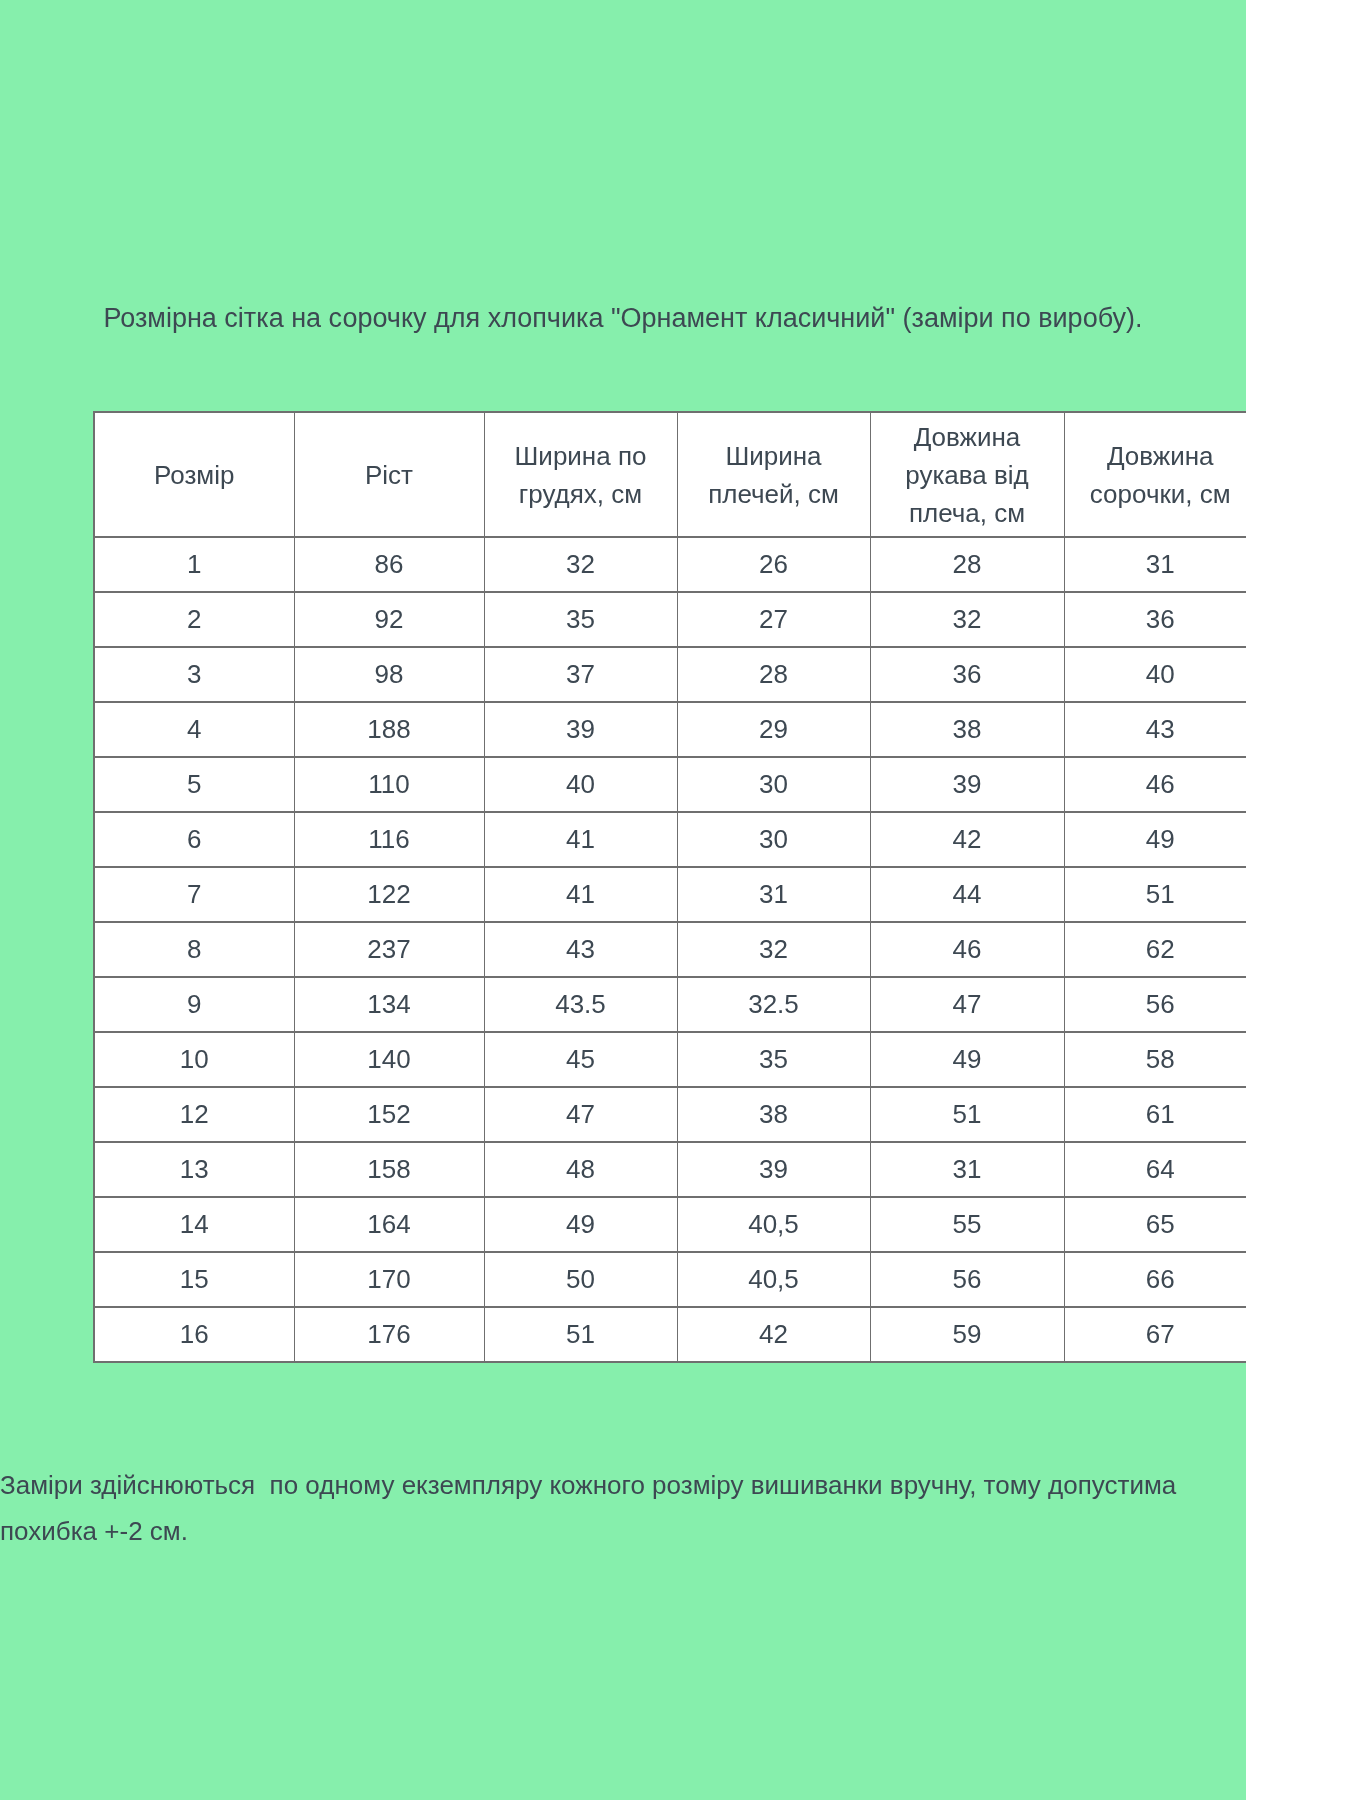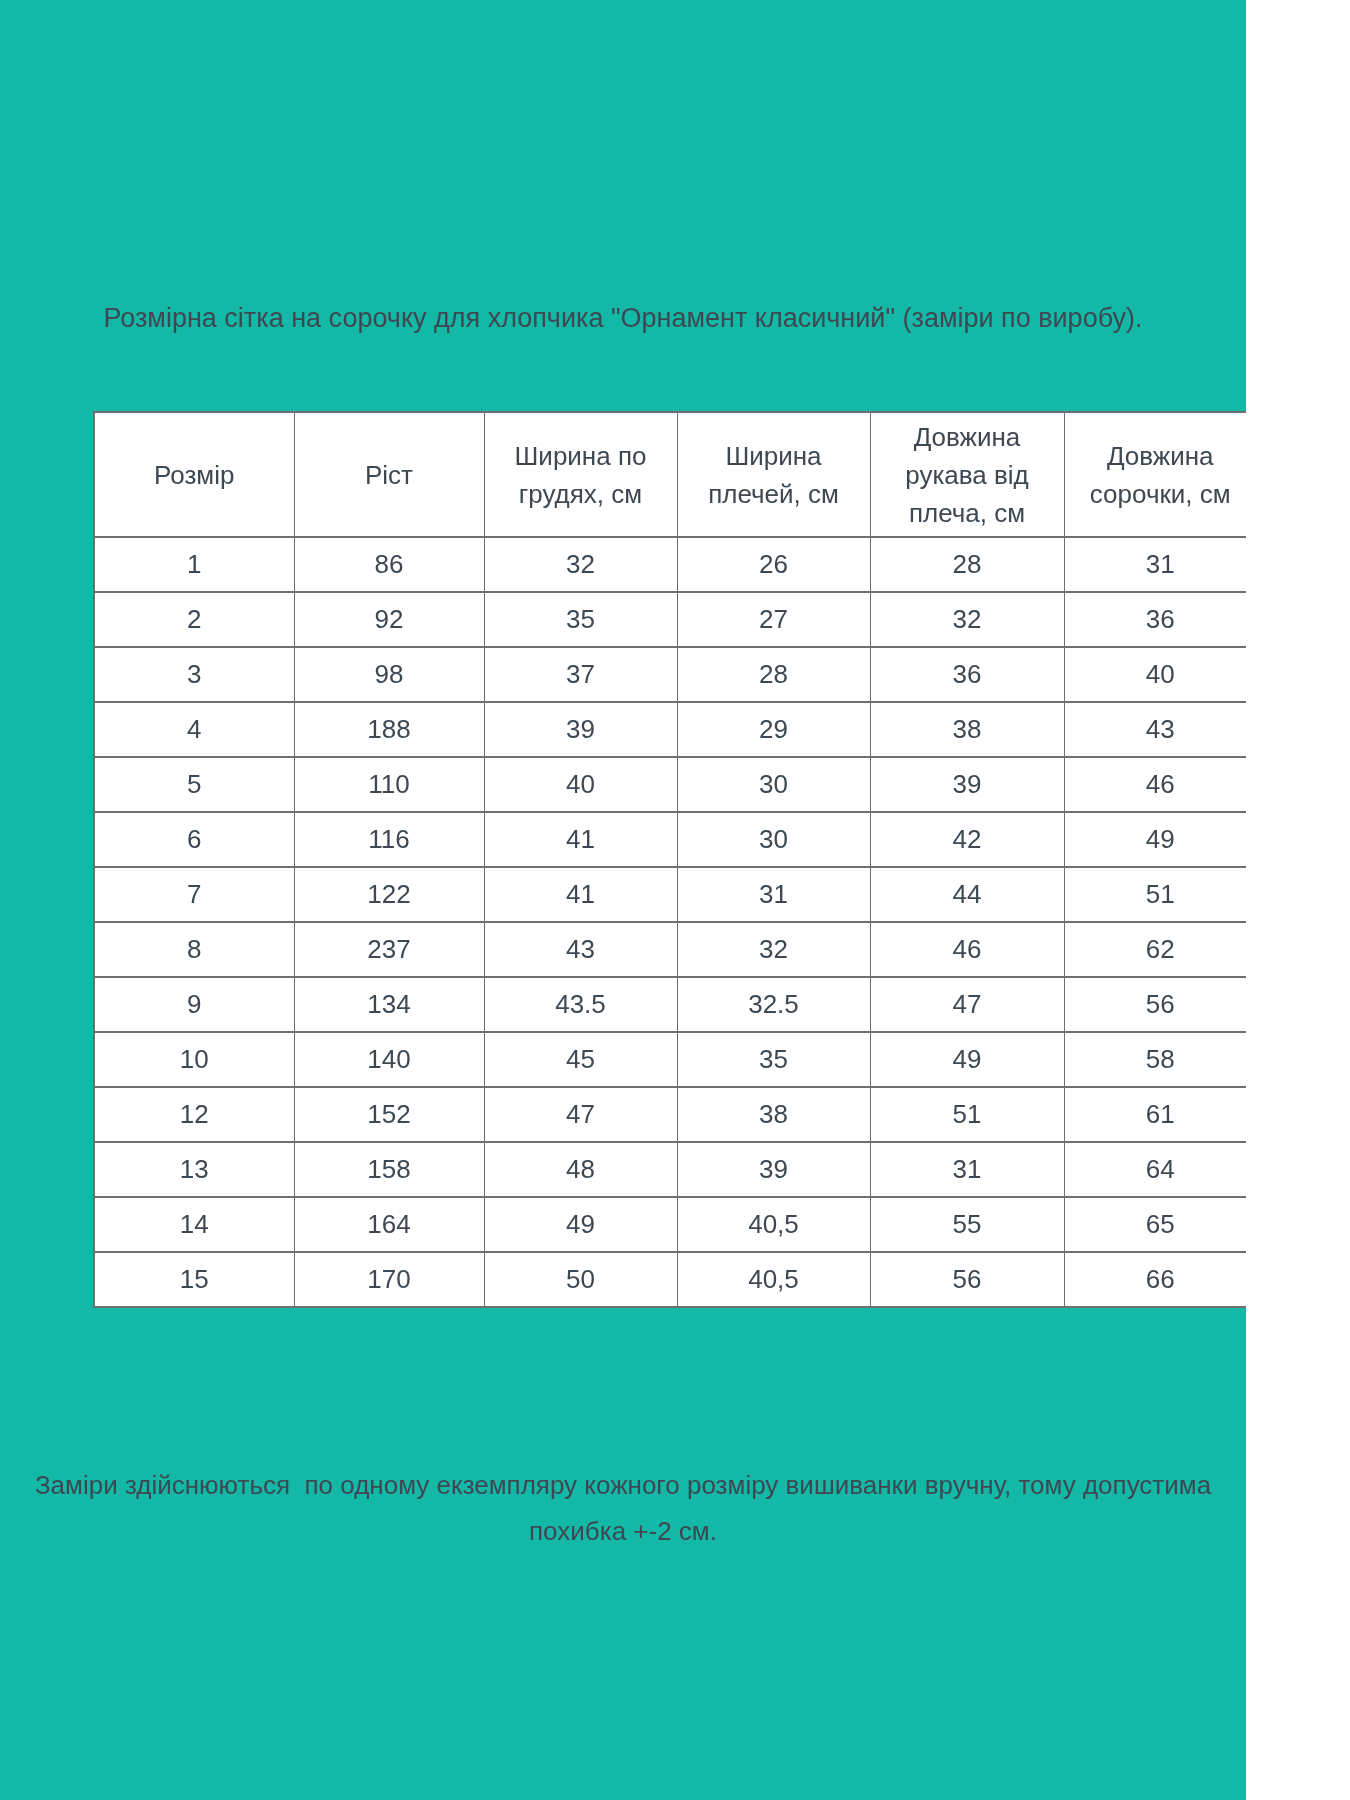--- a/index.html
+++ b/index.html
@@ -7,21 +7,21 @@
     padding: 0;
     background: #ffffff;
     width: 1350px;
     height: 1800px;
     font-family: "Liberation Sans", sans-serif;
   }
   .page {
     position: relative;
     width: 1246px;
     height: 1800px;
-    background: #14b8a6;
+    background: #86efac;
     color: var(--text-color, #3d4852);
     overflow: hidden;
   }
   .title-block {
     position: absolute;
     top: 293px;
     left: 0;
     width: 100%;
     text-align: center;
     font-size: 27px;
@@ -58,21 +58,20 @@
   table.size-table td {
     font-size: 26px;
     height: 53px;
     padding: 0 6px;
   }
   .footnote-block {
     position: absolute;
     top: 1462px;
     left: 0;
     width: 100%;
-    text-align: center;
     font-size: 26px;
     line-height: 46px;
     color: var(--text-color, #3d4852);
   }
   .footnote-line { white-space: pre-wrap; }
 </style>
 </head>
 <body>
 
 <div class="page">
@@ -206,20 +205,28 @@
           <td>65</td>
         </tr>
         <tr>
           <td>15</td>
           <td>170</td>
           <td>50</td>
           <td>40,5</td>
           <td>56</td>
           <td>66</td>
         </tr>
+        <tr>
+          <td>16</td>
+          <td>176</td>
+          <td>51</td>
+          <td>42</td>
+          <td>59</td>
+          <td>67</td>
+        </tr>
       </tbody>
   </table>
 
   <div class="footnote-block">
     <div class="footnote-line">Заміри здійснюються  по одному екземпляру кожного розміру вишиванки вручну, тому допустима</div>
     <div class="footnote-line">похибка +-2 см.</div>
   </div>
 
 </div>
 

